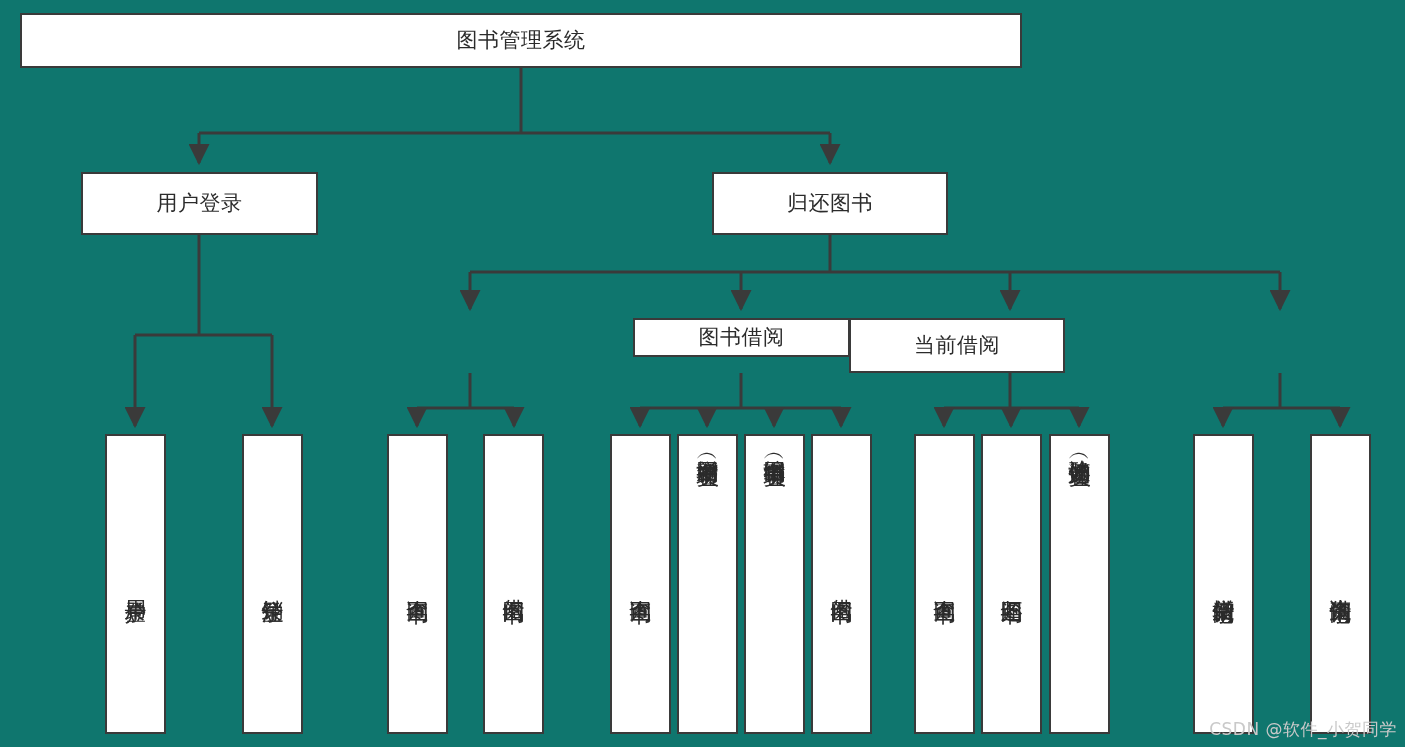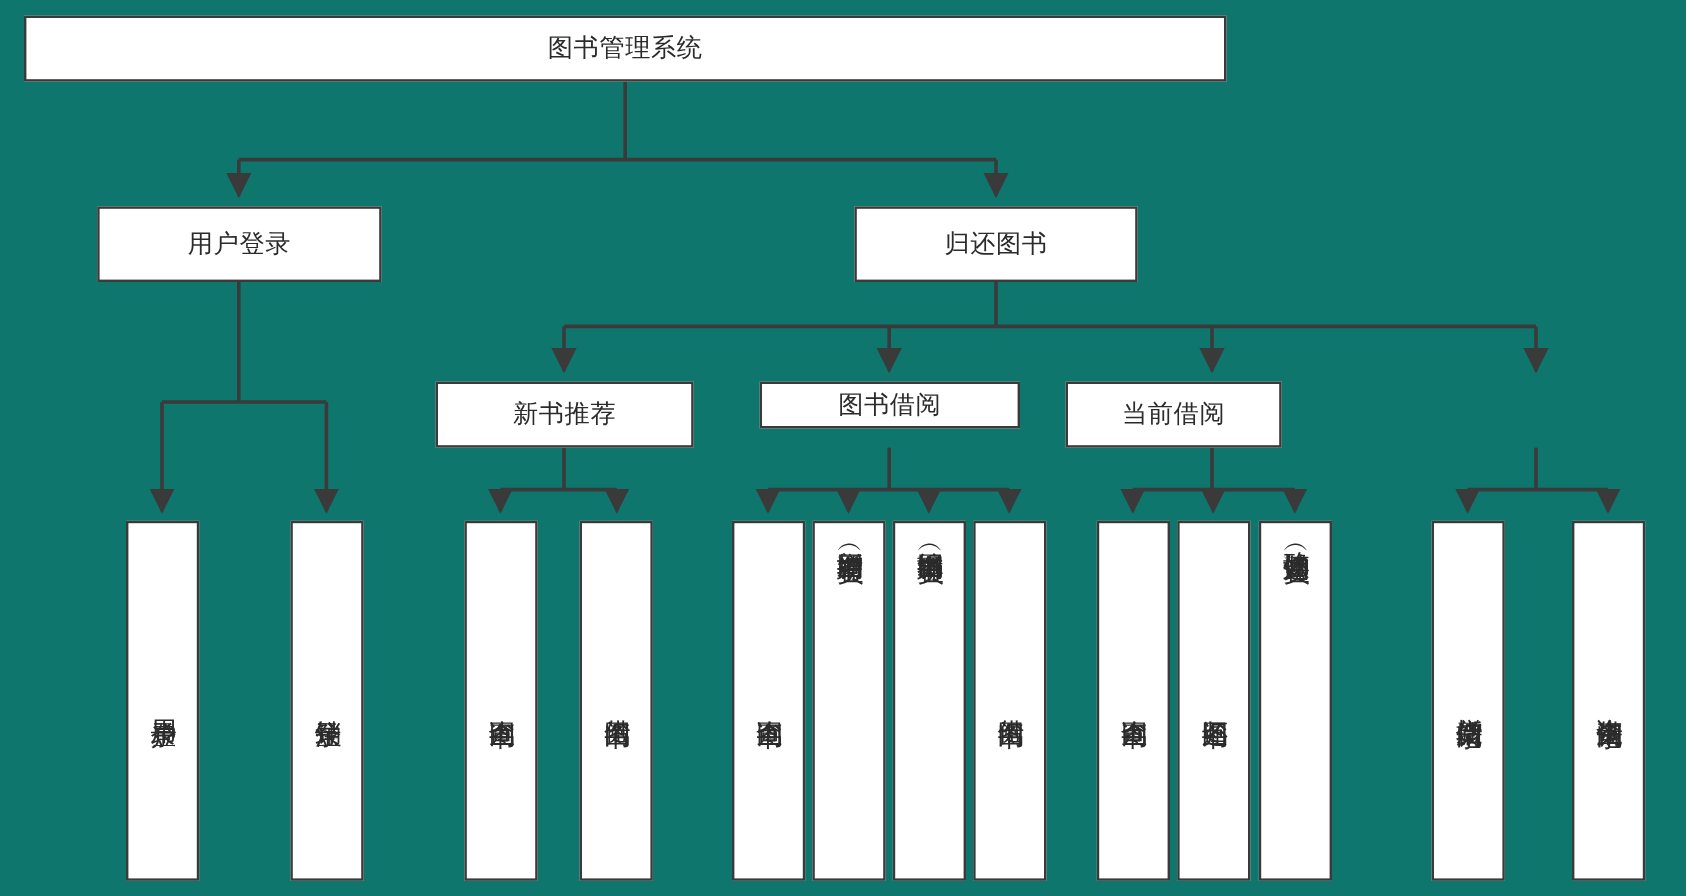--- a/index.html
+++ b/index.html
@@ -132,27 +132,24 @@
     <span class="lbl">图书管理系统</span>
   </div>
 
   <div class="node horiz" style="left:81px; top:172px; width:237px; height:63px;">
     <span class="lbl">用户登录</span>
   </div>
   <div class="node horiz" style="left:712px; top:172px; width:236px; height:63px;">
     <span class="lbl">归还图书</span>
   </div>
 
-  <div class="node horiz" style="left:363px; top:318px; width:215px; height:55px;">
-    <span class="lbl">新书推荐</span>
-  </div>
   <div class="node horiz" style="left:633px; top:318px; width:217px; height:39px;">
     <span class="lbl">图书借阅</span>
   </div>
-  <div class="node horiz" style="left:888px; top:318px; width:180px; height:55px;">
+  <div class="node horiz" style="left:849px; top:318px; width:216px; height:55px;">
     <span class="lbl">当前借阅</span>
   </div>
 
   <div class="node leaf centered" style="left:105px; top:434px; width:61px; height:300px;">
     <span class="lbl">用户登录</span>
   </div>
   <div class="node leaf centered" style="left:242px; top:434px; width:61px; height:300px;">
     <span class="lbl">注销登录</span>
   </div>
 
@@ -186,14 +183,15 @@
     <span class="lbl">确认归还（管理员）</span>
   </div>
 
   <div class="node leaf centered" style="left:1193px; top:434px; width:61px; height:300px;">
     <span class="lbl">新增借阅记录</span>
   </div>
   <div class="node leaf centered" style="left:1310px; top:434px; width:61px; height:300px;">
     <span class="lbl">查询借阅记录</span>
   </div>
 
+  <div id="watermark">CSDN @软件_小贺同学</div>
 
 </div>
 
 </body></html>

